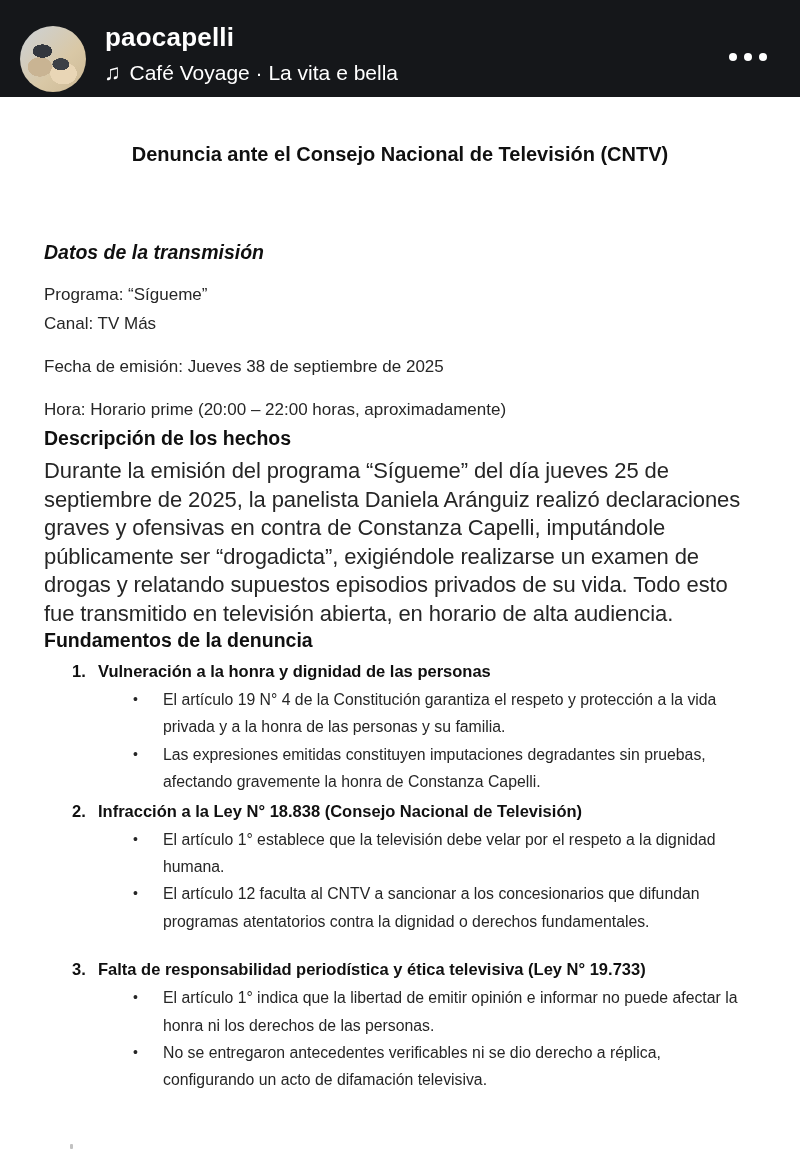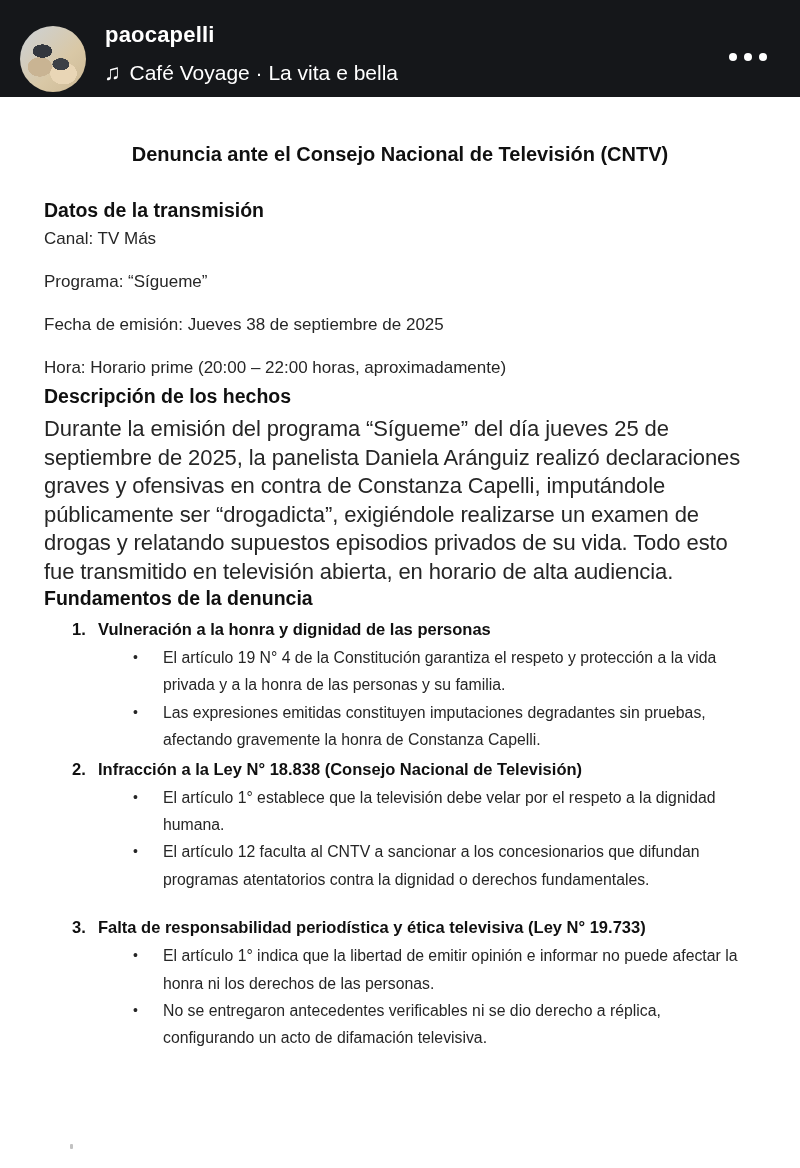--- a/index.html
+++ b/index.html
@@ -24,21 +24,21 @@
     background-image:
       radial-gradient(ellipse 16px 11px at 34% 38%, #33373e 0 60%, rgba(51,55,62,0) 61%),
       radial-gradient(ellipse 14px 10px at 62% 58%, #3c4046 0 60%, rgba(60,64,70,0) 61%),
       radial-gradient(ellipse 22px 18px at 66% 72%, #e9d6b6 0 60%, rgba(233,214,182,0) 61%),
       radial-gradient(ellipse 20px 16px at 30% 62%, #c9b493 0 60%, rgba(201,180,147,0) 61%),
       linear-gradient(135deg, #ccd2d8 0%, #d9c8a6 60%, #cdb995 100%);
     overflow:hidden;
   }
   .username {
     position:absolute; left:105px; top:22px;
-    font-size:22px; font-weight:bold; color:#ffffff;
+    font-size:26px; font-weight:bold; color:#ffffff;
     letter-spacing:0.2px;
   }
   .music-row {
     position:absolute; left:104px; top:60px;
     display:flex; align-items:center; gap:9px;
     color:#ffffff;
   }
   .music-note { font-size:22px; line-height:26px; }
   .music-text { font-size:21px; line-height:26px; font-weight:400; }
   .menu-button {
@@ -54,21 +54,21 @@
   .doc { padding:0 44px; }
   .doc-title {
     margin:46px 0 0 0;
     text-align:center;
     font-size:20px; font-weight:bold; color:#101010;
   }
   .sec-heading {
     font-size:19.5px; font-weight:bold; color:#101010;
     margin:0; line-height:24px;
   }
-  .h-datos { margin-top:32px; }
+  .h-datos { margin-top:74px;font-style:italic; }
   .h-descr { margin-top:4px; }
   .h-funda { }
 
   .data-line {
     margin:19px 0 0 0;
     font-size:17px; line-height:24px; color:#262626;
   }
   .data-line.first { margin-top:5px; }
 
   .descr-paragraph {
@@ -116,22 +116,22 @@
     <span class="dot"></span>
     <span class="dot"></span>
   </button>
 </header>
 
 <main class="doc">
 
   <h1 class="doc-title">Denuncia ante el Consejo Nacional de Televisión (CNTV)</h1>
 
   <h2 class="sec-heading h-datos">Datos de la transmisión</h2>
+  <p class="data-line">Programa: “Sígueme”</p>
   <p class="data-line first">Canal: TV Más</p>
-  <p class="data-line">Programa: “Sígueme”</p>
   <p class="data-line">Fecha de emisión: Jueves 38 de septiembre de 2025</p>
   <p class="data-line">Hora: Horario prime (20:00 – 22:00 horas, aproximadamente)</p>
 
   <h2 class="sec-heading h-descr">Descripción de los hechos</h2>
   <p class="descr-paragraph">Durante la emisión del programa “Sígueme” del día jueves 25 de septiembre de 2025, la panelista Daniela Aránguiz realizó declaraciones graves y ofensivas en contra de Constanza Capelli, imputándole públicamente ser “drogadicta”, exigiéndole realizarse un examen de drogas y relatando supuestos episodios privados de su vida. Todo esto fue transmitido en televisión abierta, en horario de alta audiencia.</p>
 
   <h2 class="sec-heading h-funda">Fundamentos de la denuncia</h2>
 
   <div class="fund-list">
 

